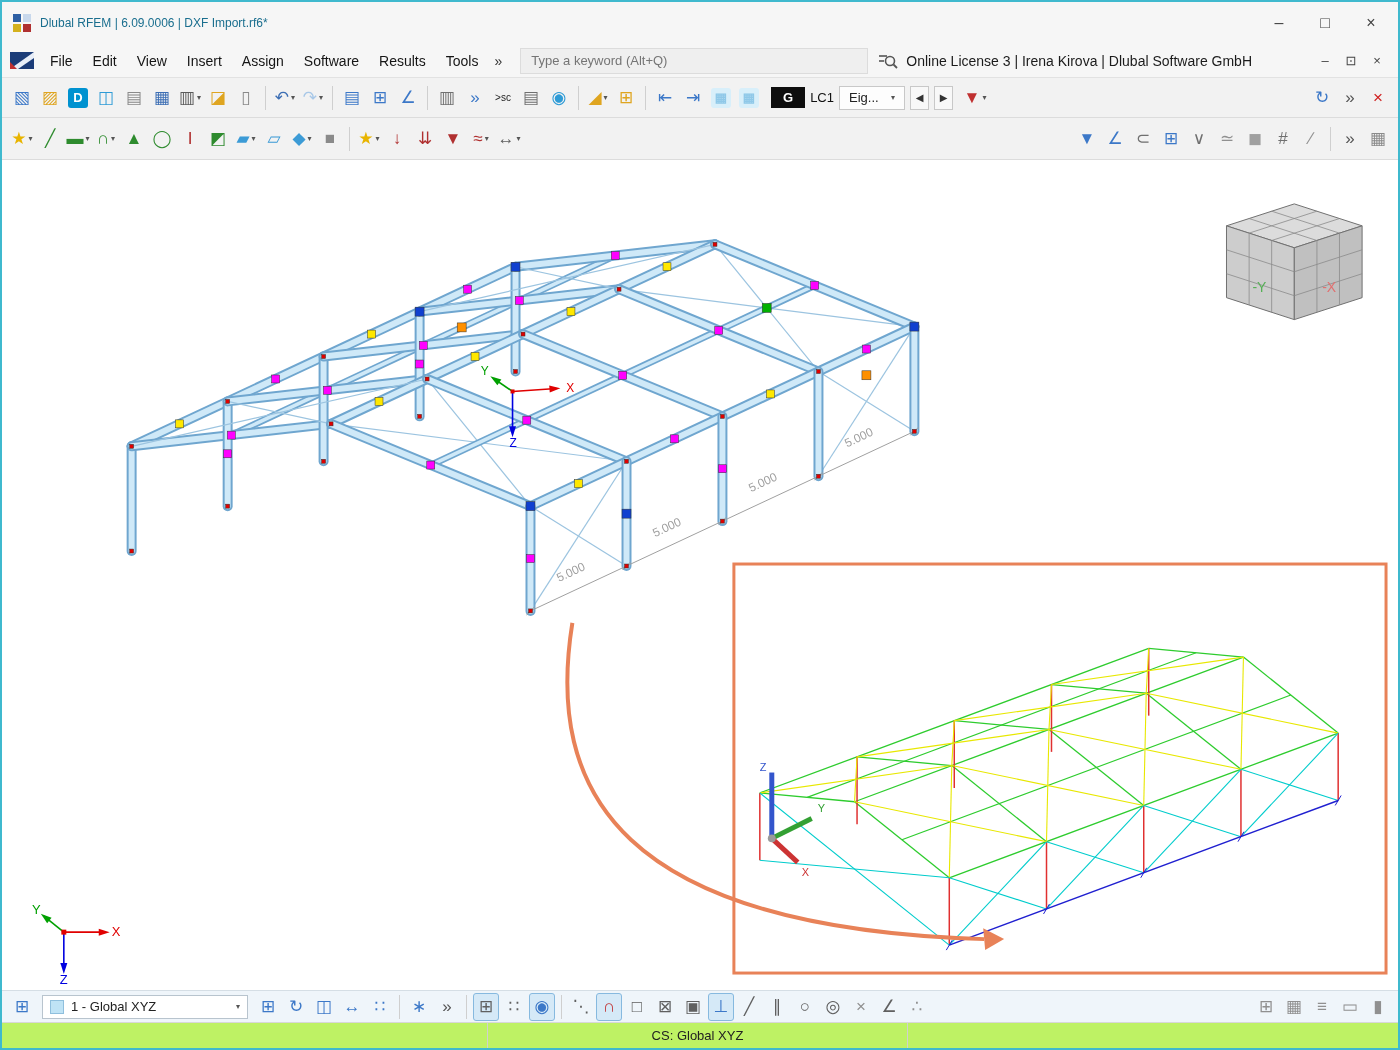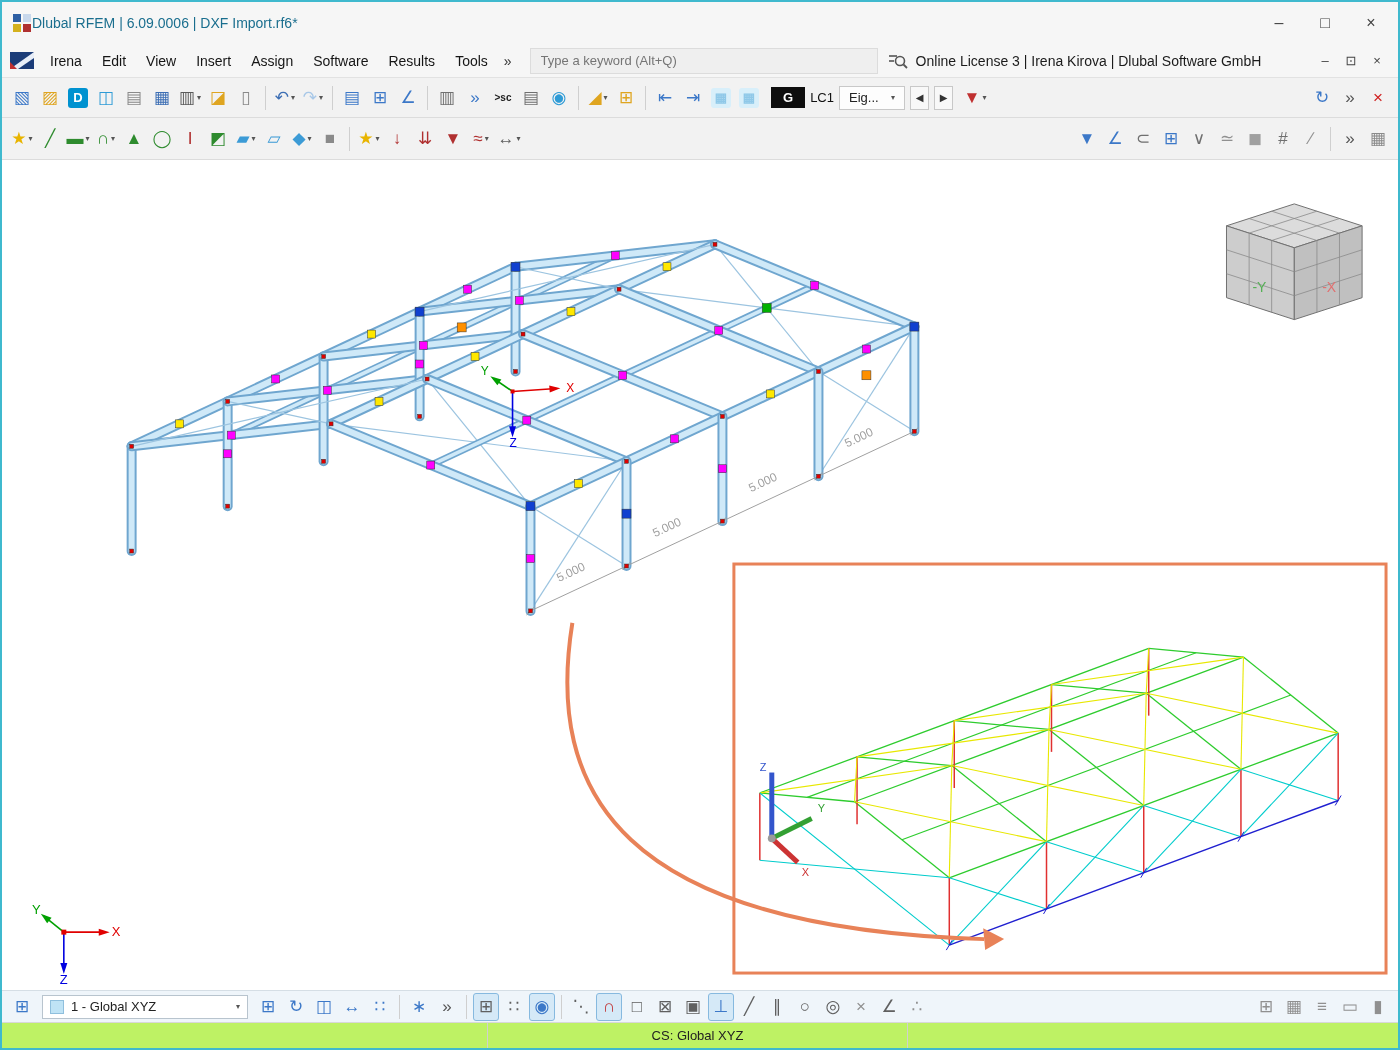--- a/index.html
+++ b/index.html
@@ -1,41 +1,41 @@
 <!DOCTYPE html>
 <html><head>
 <meta charset="utf-8">
 <style>
   *{margin:0;padding:0;box-sizing:border-box}
   html,body{width:1400px;height:1050px;overflow:hidden;font-family:"Liberation Sans",sans-serif}
   .window{width:1400px;height:1050px;border:2px solid #3FB9CE;display:flex;flex-direction:column;background:#F5F5F5}
   
   .titlebar{height:42px;flex:0 0 42px;display:flex;align-items:center;padding:0 4px 0 10px;background:#F6F6F6}
-  .title{color:#1A6E8E;font-size:14px;margin-left:0;white-space:nowrap}
+  .title{color:#1A6E8E;font-size:12px;margin-left:8px;white-space:nowrap}
   .tspacer{flex:1}
   .wbtn{width:46px;height:40px;display:flex;align-items:center;justify-content:center;font-size:16px;color:#444}
   
   .menubar{height:34px;flex:0 0 34px;display:flex;align-items:center;padding:0 8px;background:#F6F6F6;border-bottom:1px solid #E2E2E2}
   .menu-item{padding:5px 10px;font-size:14px;color:#151515}
   .menu-overflow{padding:5px 6px;font-size:14px;color:#333}
   .search{flex:0 0 348px;height:26px;background:#EFEFEF;border:1px solid #DCDCDC;display:flex;align-items:center;margin-left:12px}
   .search input{border:none;background:transparent;width:100%;font-size:13px;padding:0 10px;color:#333;outline:none;font-family:"Liberation Sans",sans-serif}
   .search-adv{margin:0 8px 0 10px;display:flex;align-items:center}
   .license{font-size:14px;color:#1b1b1b;white-space:nowrap}
   .mdi{display:flex;align-items:center;margin-left:8px}
   .mdi span{width:26px;height:24px;display:flex;align-items:center;justify-content:center;font-size:13px;color:#444}
   
   .toolbar{display:flex;align-items:center;background:#F2F2F2;border-bottom:1px solid #DCDCDC;padding:0 6px}
   .row1{height:40px;flex:0 0 40px}
   .row2{height:42px;flex:0 0 42px}
   .ticons{display:flex;align-items:center}
   .tb-btn{min-width:26px;height:28px;display:inline-flex;align-items:center;justify-content:center;margin:0 1px;border-radius:3px;border:1px solid transparent}
   .tb-btn.on{background:#D5E9F7;border:1px solid #86B9DF}
   .tb-glyph{font-size:17px;line-height:1}
-  .tb-glyph.small{font-size:10px;font-weight:bold}
+  .tb-glyph.small{font-size:10px;font-weight:normal}
   .tb-glyph.badge{width:20px;height:20px;display:inline-flex;align-items:center;justify-content:center;font-weight:bold;font-size:13px;border-radius:3px}
   .dd{font-size:8px;color:#555;margin-left:2px}
   .tb-sep{width:1px;height:24px;background:#CFCFCF;margin:0 5px}
   .flexspacer{flex:1}
   
   .lcg{display:flex;align-items:center;gap:5px;margin:0 8px}
   .gbox{background:#0E0E0E;color:#fff;font-weight:bold;font-size:13px;padding:3px 12px}
   .lclabel{font-size:13px;color:#111}
   .lccombo{background:#FDFDFD;border:1px solid #C8C8C8;height:24px;display:flex;align-items:center;padding:0 9px;min-width:66px;font-size:13px;gap:9px;color:#222}
   .lcnav{width:19px;height:24px;display:flex;align-items:center;justify-content:center;font-size:10px;color:#333;border:1px solid #C8C8C8;background:#F8F8F8}
@@ -71,21 +71,21 @@
   </div>
 
   <div class="menubar">
     <span style="display:flex;margin-right:6px">
       <svg width="24" height="17" viewBox="0 0 24 17">
           <rect width="24" height="17" fill="#1B3C78"></rect>
           <polygon points="0,17 24,0 24,6 8,17" fill="#E8EEF8"></polygon>
           <polygon points="0,10 0,17 7,17" fill="#C03030"></polygon>
         </svg>
     </span>
-    <span class="menu-item">Irena</span>
+    <span class="menu-item">File</span>
     <span class="menu-item">Edit</span>
     <span class="menu-item">View</span>
     <span class="menu-item">Insert</span>
     <span class="menu-item">Assign</span>
     <span class="menu-item">Software</span>
     <span class="menu-item">Results</span>
     <span class="menu-item">Tools</span>
     <span class="menu-overflow">»</span>
     <span class="search">
       <input placeholder="Type a keyword (Alt+Q)" style="">

